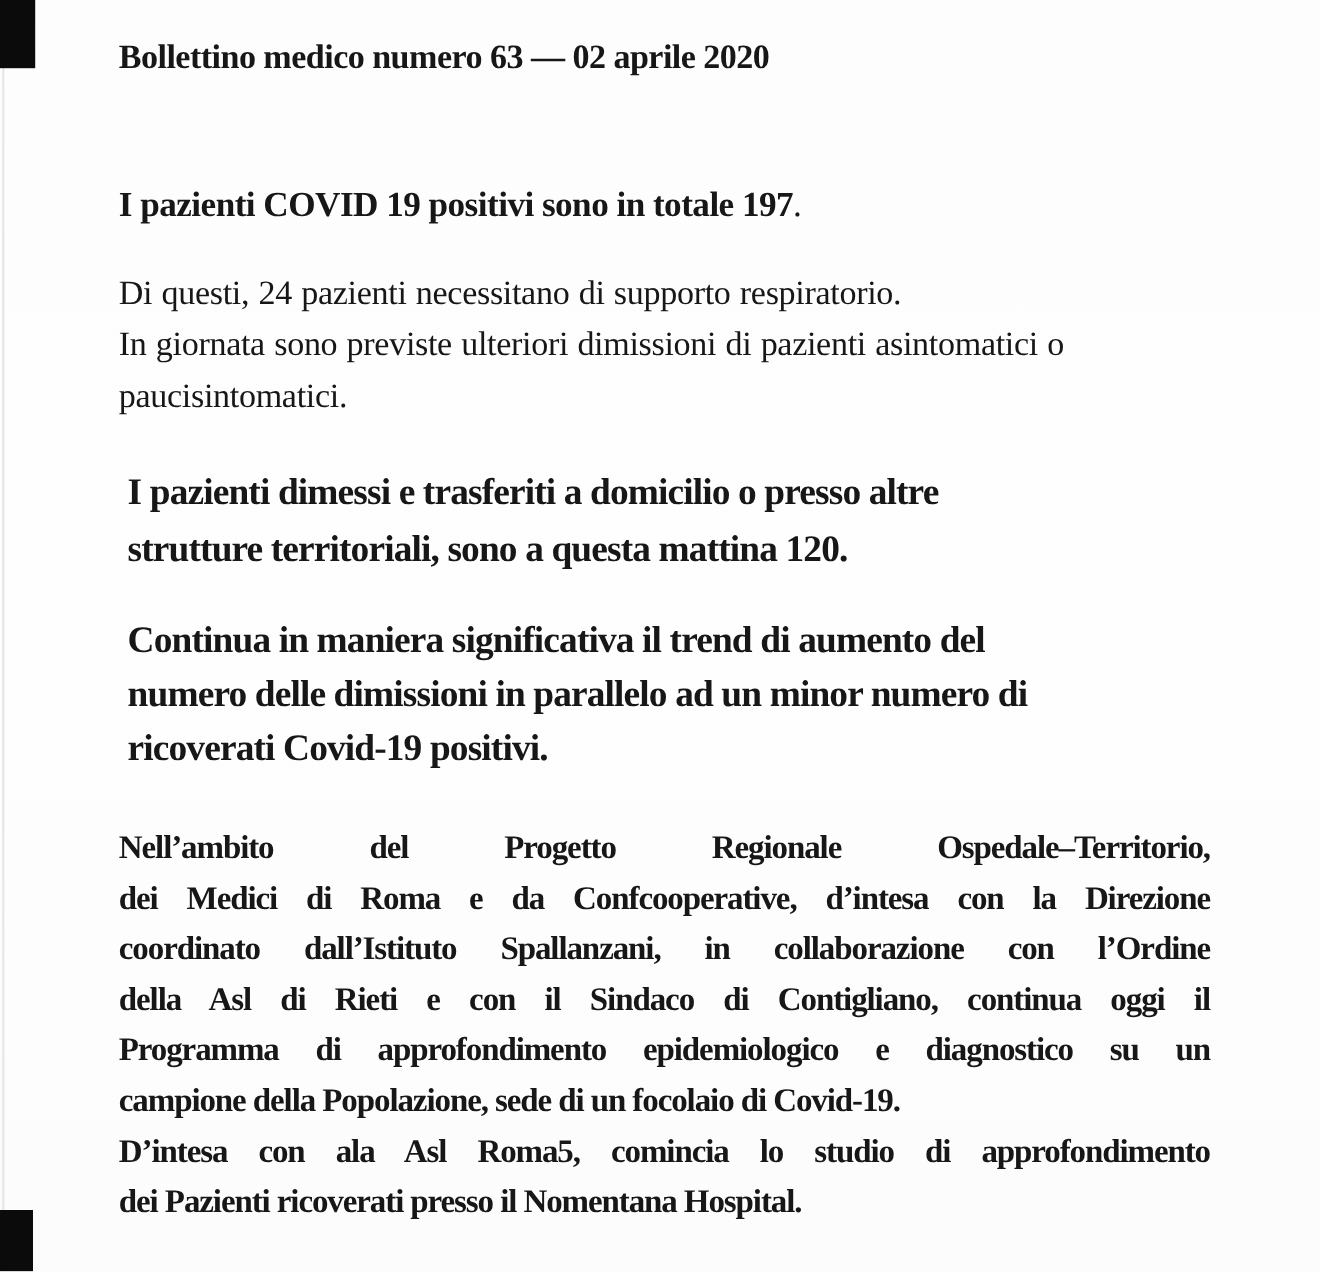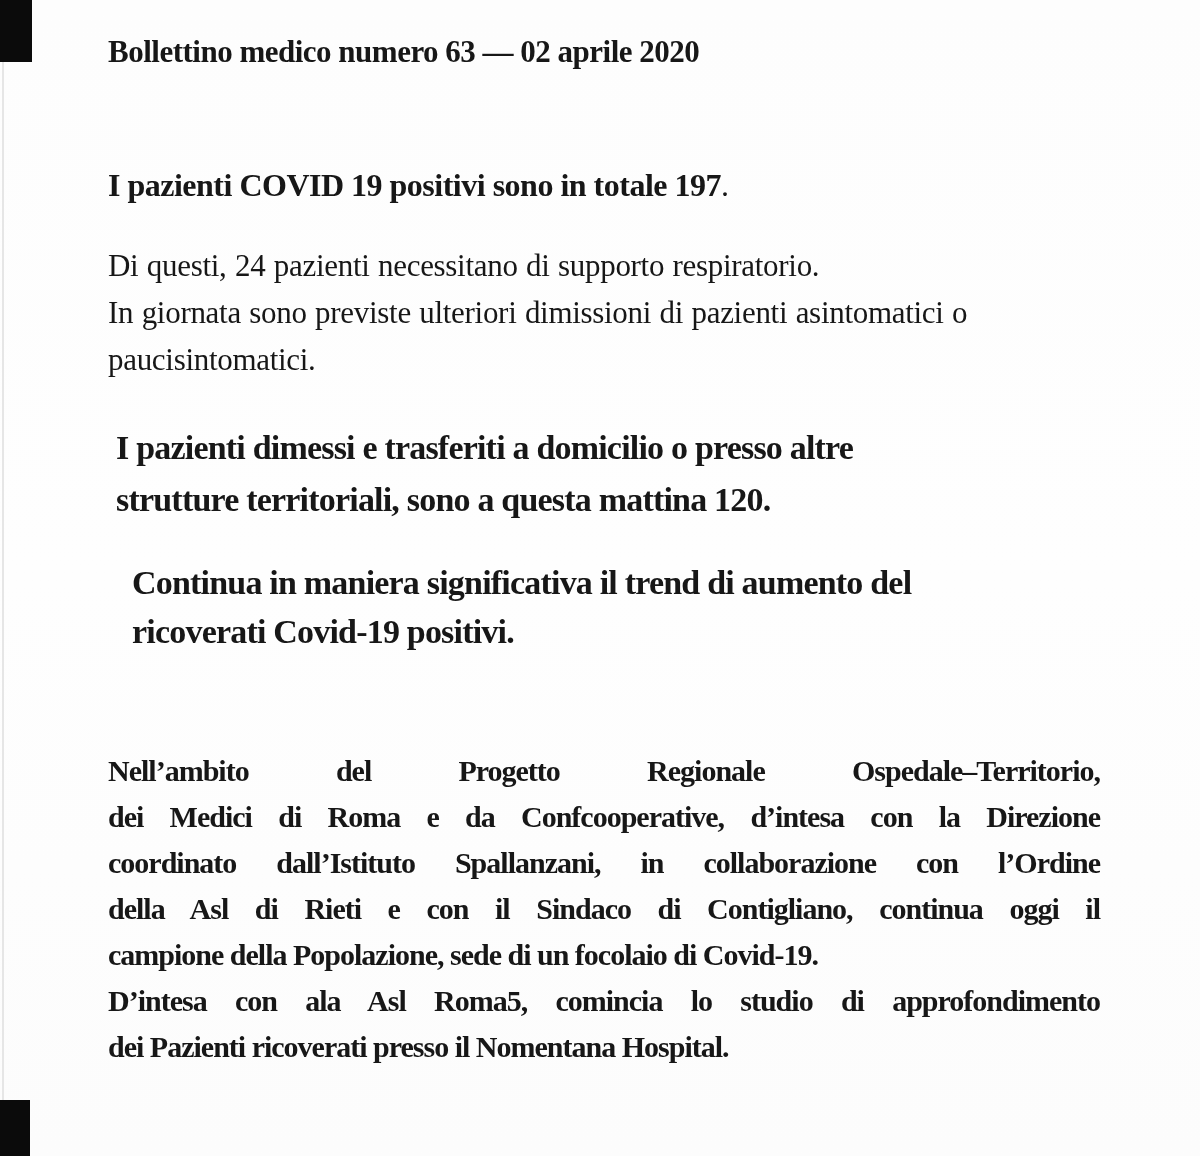--- a/index.html
+++ b/index.html
@@ -88,21 +88,21 @@
   }
   .discharged-para .line { line-height: 52px; }
 
   .trend-para {
     left: 116px;
     top: 558px;
     font-size: 34px;
     font-weight: 700;
     letter-spacing: -0.8px;
   }
-  .trend-para .line { line-height: 49px; margin-left: 16px; }
+  .trend-para .line { line-height: 49px; }
 
   .justified-block {
     position: absolute;
     left: 108px;
     top: 748px;
     width: 992px;
     font-size: 30px;
     font-weight: 700;
     letter-spacing: -1px;
   }
@@ -139,29 +139,31 @@
     <div class="line">paucisintomatici.</div>
   </div>
 
   <div class="para discharged-para">
     <div class="line">I pazienti dimessi e trasferiti a domicilio o presso altre</div>
     <div class="line">strutture territoriali, sono a questa mattina 120.</div>
   </div>
 
   <div class="para trend-para">
     <div class="line">Continua in maniera significativa il trend di aumento del</div>
+    <div class="line">numero delle dimissioni in parallelo ad un minor numero di</div>
     <div class="line">ricoverati Covid-19 positivi.</div>
   </div>
 
   <div class="justified-block">
     <div>
       <div class="jline">Nell’ambito del Progetto Regionale Ospedale–Territorio,</div>
       <div class="jline">dei Medici di Roma e da Confcooperative, d’intesa con la Direzione</div>
       <div class="jline">coordinato dall’Istituto Spallanzani, in collaborazione con l’Ordine</div>
       <div class="jline">della Asl di Rieti e con il Sindaco di Contigliano, continua oggi il</div>
+      <div class="jline">Programma di approfondimento epidemiologico e diagnostico su un</div>
       <div class="jline last">campione della Popolazione, sede di un focolaio di Covid-19.</div>
     </div>
     <div>
       <div class="jline">D’intesa con ala Asl Roma5, comincia lo studio di approfondimento</div>
       <div class="jline last">dei Pazienti ricoverati presso il Nomentana Hospital.</div>
     </div>
   </div>
 
 </div>
 

